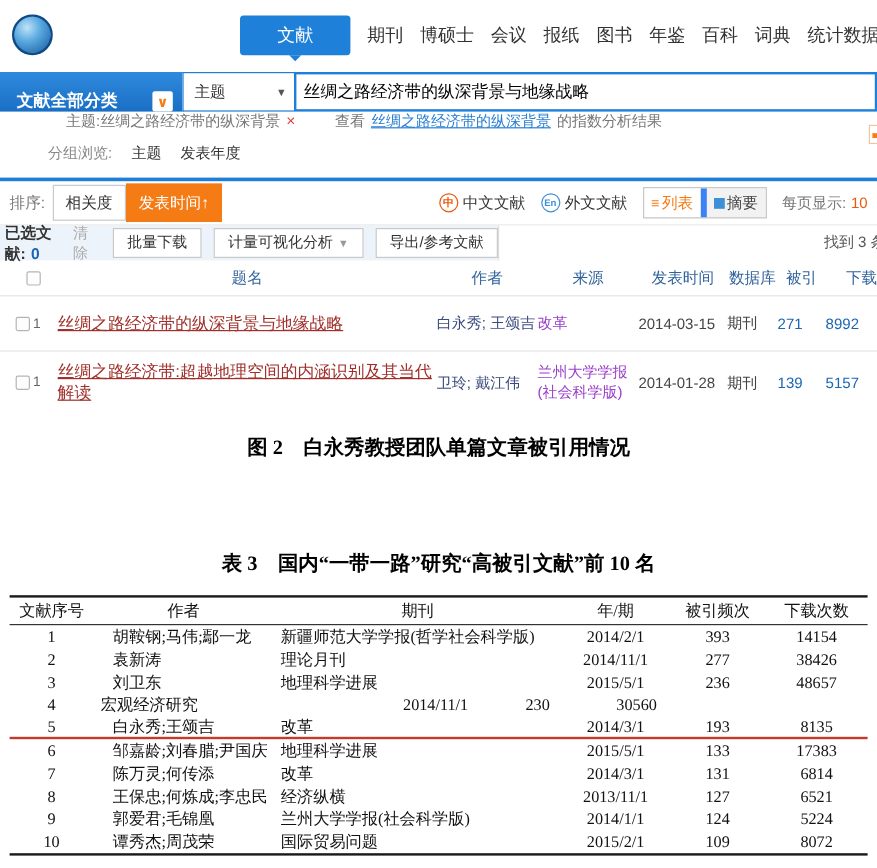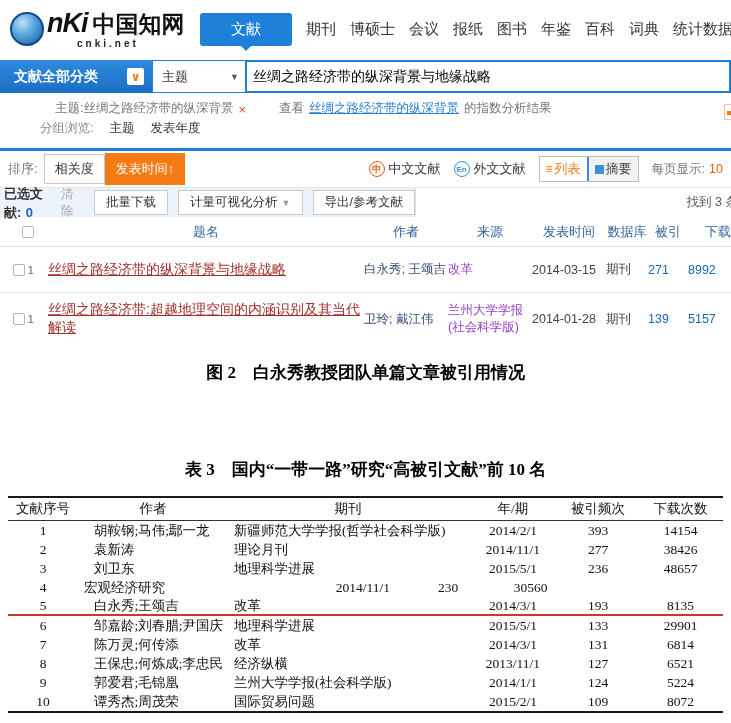--- a/index.html
+++ b/index.html
@@ -21,32 +21,32 @@
   .logo-domain { font-size:10px; color:#222; letter-spacing:3px; margin:2px 0 0 30px; font-weight:bold; }
   .nav { display:flex; align-items:center; gap:14px; margin-left:12px; font-size:15px; color:#333; white-space:nowrap; }
   .nav-item { cursor:pointer; }
   .nav-item.active { position:relative; background:#1f80d9; color:#fff; padding:7px 31px; border-radius:3px; }
   .nav-item.active .tri { position:absolute; left:50%; bottom:-5px; margin-left:-5px; width:0; height:0;
     border-left:5px solid transparent; border-right:5px solid transparent; border-top:5px solid #1f80d9; }
 
   
   .search-row { display:flex; height:33px; margin-top:2px; }
   .cat-bar { width:152px; flex:none; background:linear-gradient(#2f8ade,#1a6fc4); color:#fff;
-    display:flex; align-items:center; justify-content:space-between; padding:0 8px 0 14px;
+    display:flex; align-items:flex-end; justify-content:space-between; padding:0 8px 0 14px;
     font-size:14px; font-weight:bold; cursor:pointer; }
   .cat-toggle { width:17px; height:17px; background:#fff; border-radius:2px; color:#f57b15;
     font-size:12px; font-weight:bold; display:flex; align-items:center; justify-content:center; }
   .field-select { width:93px; flex:none; border:1px solid #1e7fd9; border-right:none; background:#fff;
     display:flex; align-items:center; justify-content:space-between; padding:0 6px 0 9px; font-size:13px; color:#333; cursor:pointer; }
   .field-caret { font-size:9px; color:#555; }
   .search-input { flex:1; border:2px solid #1e7fd9; font-size:14px; color:#000; padding:0 6px;
     font-family:"Liberation Sans","DejaVu Sans",sans-serif; outline:none; }
 
   
-  .filter-row { display:flex; align-items:flex-end; height:24px; padding-left:55px; font-size:12.5px; color:#777; gap:5px; }
+  .filter-row { display:flex; align-items:flex-start; height:24px; padding-left:55px; font-size:12.5px; color:#777; gap:5px; }
   .filter-x { color:#e04040; font-size:13px; cursor:pointer; margin-right:28px; }
   .view-link { color:#2a7fd4; text-decoration:underline; cursor:pointer; }
   .group-row { display:flex; align-items:center; height:22px; padding-left:40px; font-size:12.5px; color:#888; gap:16px; }
   .group-item { color:#333; cursor:pointer; }
   .edge-box { position:absolute; top:104px; right:-3px; width:10px; height:16px;
     border:1px solid #f2c4a0; background:#fff; }
   .edge-box i { display:block; width:4px; height:4px; background:#f57b15; margin:6px auto 0; }
 
   .blue-line { height:3px; background:#1e7fd9; margin-top:9px; }
 
@@ -57,21 +57,21 @@
   .btn-orange { font-size:13px; color:#fff; background:#f57b15; border:1px solid #f57b15; padding:6px 10px; cursor:pointer; }
   .sort-right { margin-left:auto; display:flex; align-items:center; gap:13px; white-space:nowrap; }
   .lit-group { display:flex; align-items:center; gap:4px; font-size:13px; color:#333; cursor:pointer; }
   .circ-icon { width:16px; height:16px; border-radius:50%; font-size:9px; display:flex; align-items:center;
     justify-content:center; font-weight:bold; }
   .circ-cn { border:1.5px solid #e8590c; color:#e8590c; }
   .circ-en { border:1.5px solid #3f8fd6; color:#3f8fd6; font-size:8px; }
   .toggle-box { display:flex; border:1px solid #bbb; font-size:13px; cursor:pointer; }
   .tg-seg { display:flex; align-items:center; gap:2px; padding:3px 6px; }
   .tg-list { color:#f57b15; background:#fff; }
-  .tg-abs { color:#444; background:#f2f2f2; border-left:2px solid #3b82f6; }
+  .tg-abs { color:#444; background:#f2f2f2; border-left:5px solid #3b82f6; }
   .tg-ic-list { color:#f57b15; font-size:12px; }
   .tg-ic-abs { width:9px; height:9px; background:#3f8fd6; display:inline-block; }
   .perpage { font-size:12.5px; color:#777; }
   .perpage b { color:#e8590c; font-weight:normal; margin-left:4px; }
 
   
   .sel-bar { display:flex; height:29px; }
   .sel-left { width:415px; flex:none; background:#edf3fa; display:flex; align-items:center; gap:10px; padding-left:4px; }
   .sel-label { font-size:13px; color:#333; font-weight:bold; }
   .sel-count { color:#1a66b3; font-weight:bold; font-size:13px; }
@@ -123,27 +123,20 @@
   .t-row.hl { border-bottom:2px solid #c43b2e; }
 </style>
 </head>
 <body>
 
 <div class="page">
 
   <div class="cnki-header">
     <div class="logo">
       <div class="globe"></div>
-      <div class="logo-texts">
-        <div class="logo-row1">
-          <span class="logo-nki">nKi</span>
-          <span class="logo-cn">中国知网</span>
-        </div>
-        <div class="logo-domain">cnki.net</div>
-      </div>
     </div>
     <div class="nav">
       <span class="nav-item active"><span>文献</span><span class="tri"></span></span>
       <span class="nav-item">期刊</span>
       <span class="nav-item">博硕士</span>
       <span class="nav-item">会议</span>
       <span class="nav-item">报纸</span>
       <span class="nav-item">图书</span>
       <span class="nav-item">年鉴</span>
       <span class="nav-item">百科</span>
@@ -320,21 +313,21 @@
         <span class="tc-year">2014/3/1</span>
         <span class="tc-cit">193</span>
         <span class="tc-dl">8135</span>
     </div>
     <div class="t-row">
       <span class="tc-seq">6</span>
         <span class="tc-auth">邹嘉龄;刘春腊;尹国庆</span>
         <span class="tc-jour">地理科学进展</span>
         <span class="tc-year">2015/5/1</span>
         <span class="tc-cit">133</span>
-        <span class="tc-dl">29901</span>
+        <span class="tc-dl">17383</span>
     </div>
     <div class="t-row">
       <span class="tc-seq">7</span>
         <span class="tc-auth">陈万灵;何传添</span>
         <span class="tc-jour">改革</span>
         <span class="tc-year">2014/3/1</span>
         <span class="tc-cit">131</span>
         <span class="tc-dl">6814</span>
     </div>
     <div class="t-row">

